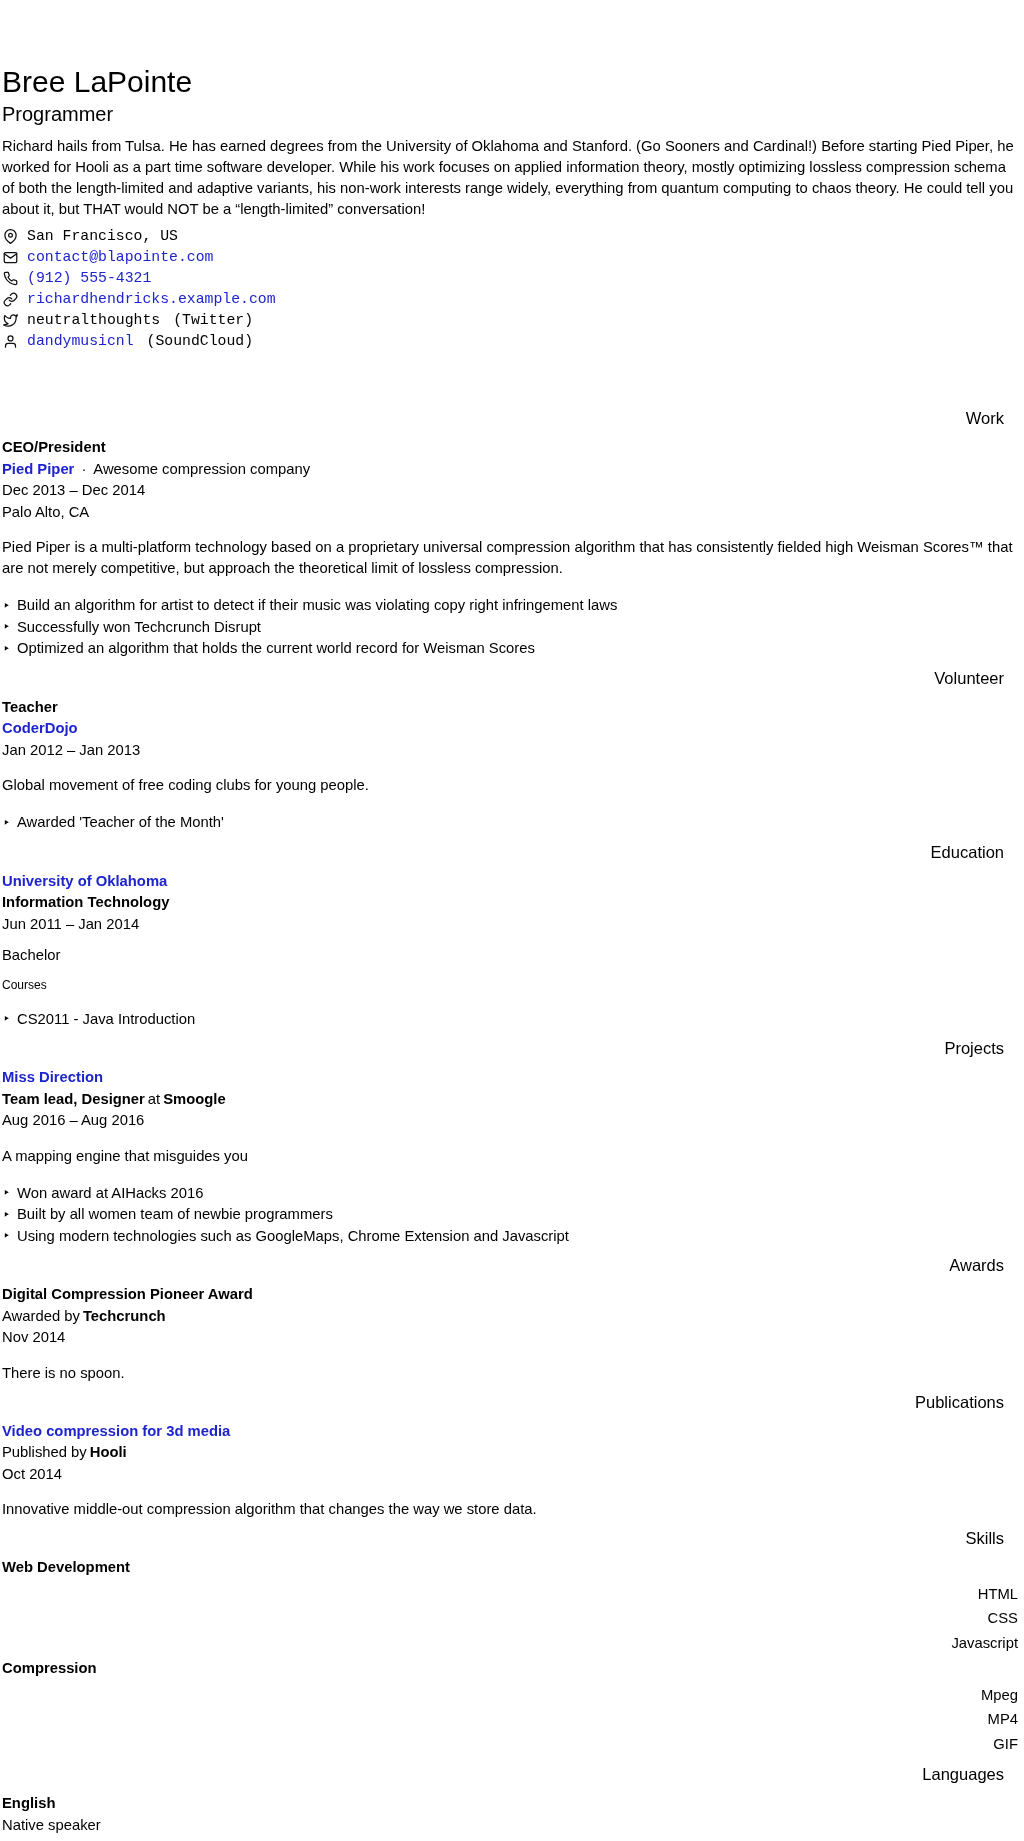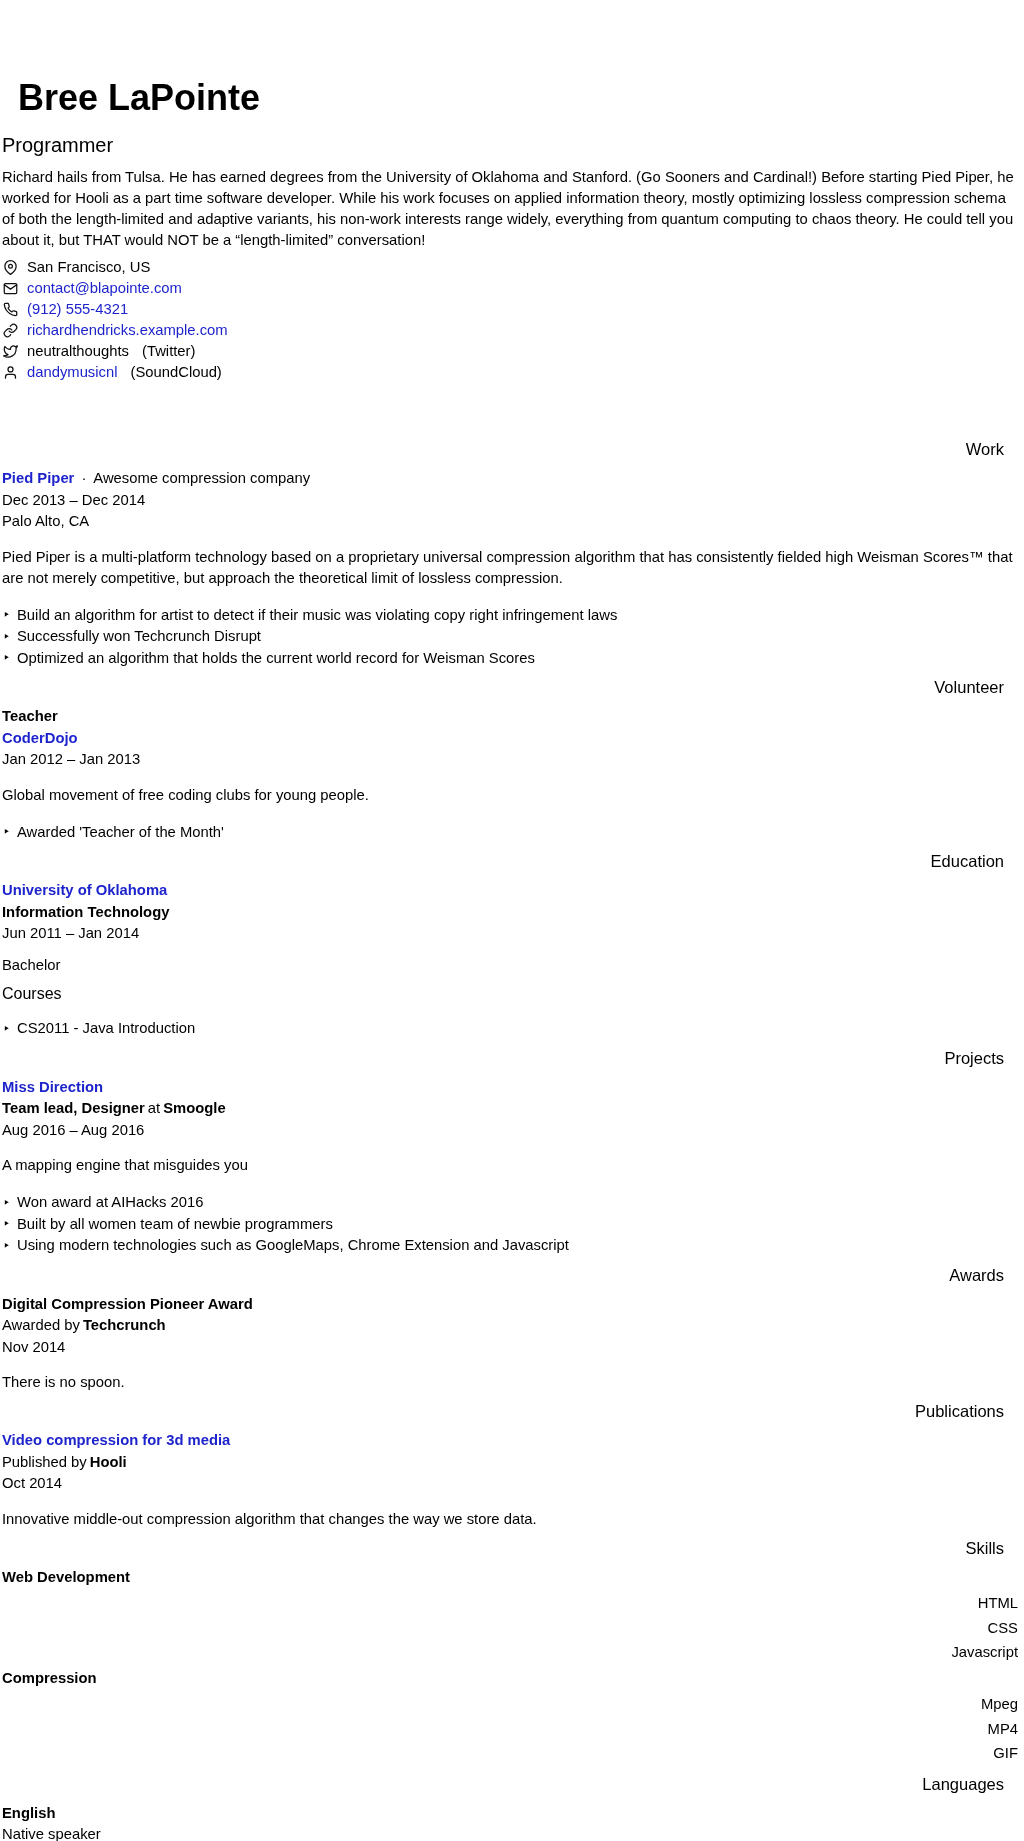--- a/index.html
+++ b/index.html
@@ -7,25 +7,25 @@
     width:1024px;
     color:#000;
     font-family:"Liberation Sans","DejaVu Sans",sans-serif;
     font-size:14.8px;
     line-height:21px;
     -webkit-font-smoothing:antialiased;
   }
   .page{width:1024px;box-sizing:border-box;padding:64px 6px 26px 2px;}
 
   
-  h1.name{font-size:36px;font-weight:700;line-height:36px;margin:16px;letter-spacing:0;}
+  h1.name{font-size:30px;font-weight:400;line-height:36px;margin:0;letter-spacing:0;}
   .role{font-size:20px;font-weight:400;line-height:27px;margin:1px 0 0;}
   .summary{margin:8px 0 0;max-width:1018px;}
   .contacts{list-style:none;margin:6px 0 0;padding:0;}
-  .contacts li{display:flex;align-items:center;height:21px;gap:9px;}
+  .contacts li{display:flex;align-items:center;height:21px;gap:9px;font-family:Liberation Mono, monospace;}
   .icon{width:16px;height:16px;flex:0 0 16px;display:flex;align-items:center;justify-content:center;color:#101010;}
   .icon svg{display:block;}
 
   a{color:var(--link,#1e24cc);text-decoration:none;cursor:pointer;}
   a.b{font-weight:700;}
 
   
   section{margin-top:8px;}
   .sec-head{font-size:16.5px;font-weight:400;line-height:21px;text-align:right;margin:0 14px 8px;}
   #section-work{margin-top:56px;}
@@ -34,21 +34,21 @@
   .b{font-weight:700;}
   .dot{margin:0 7px;}
   .at{padding:0 3px;}
   .prefix{padding-right:3px;}
   .suffix{padding-left:4px;}
   p.para{margin:14px 0 0;max-width:1018px;}
   ul.bullets{list-style:none;margin:16px 0 0;padding:0;}
   .bullets li{position:relative;padding-left:15px;line-height:21.5px;}
   .bullets li::before{content:"‣";position:absolute;left:1px;top:0.5px;font-size:12px;font-family:"DejaVu Sans",sans-serif;}
   .degree{margin-top:10px;}
-  .courses-label{font-size:16px;line-height:16px;margin-top:10px;}
+  .courses-label{font-size:12px;line-height:16px;margin-top:10px;}
   ul.keywords{list-style:none;margin:3px 0 3px;padding:0;text-align:right;}
   .keywords li{padding-left:8px;line-height:24.5px;}
 </style>
 </head>
 <body>
 
 <div class="page">
 
   <header>
     <h1 class="name">Bree LaPointe</h1>
@@ -109,20 +109,21 @@
         </span>
         <a>dandymusicnl</a>
           <span class="suffix">(SoundCloud)</span>
       </li>
     </ul>
   </header>
 
   <section id="section-work">
     <h3 class="sec-head">Work</h3>
     <div>
+      <div class="line b">CEO/President</div>
       <div class="line">
         <a class="b">Pied Piper</a><span class="dot">·</span><span>Awesome compression company</span>
       </div>
       <div class="line">Dec 2013 – Dec 2014</div>
       <div class="line">Palo Alto, CA</div>
       <p class="para">Pied Piper is a multi-platform technology based on a proprietary universal compression algorithm that has consistently fielded high Weisman Scores™ that are not merely competitive, but approach the theoretical limit of lossless compression.</p>
       <ul class="bullets">
         <li>Build an algorithm for artist to detect if their music was violating copy right infringement laws</li>
         <li>Successfully won Techcrunch Disrupt</li>
         <li>Optimized an algorithm that holds the current world record for Weisman Scores</li>

